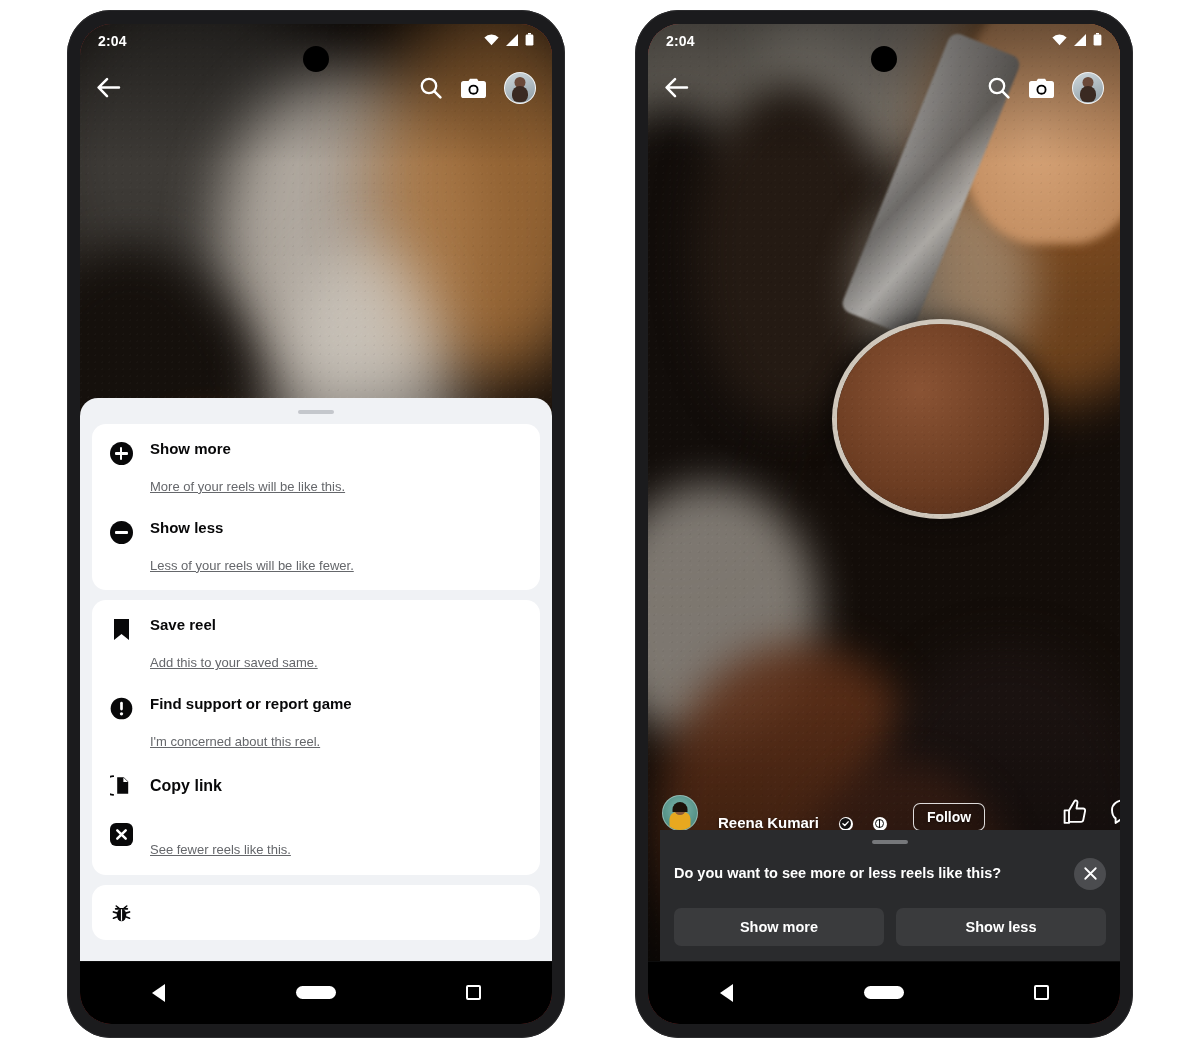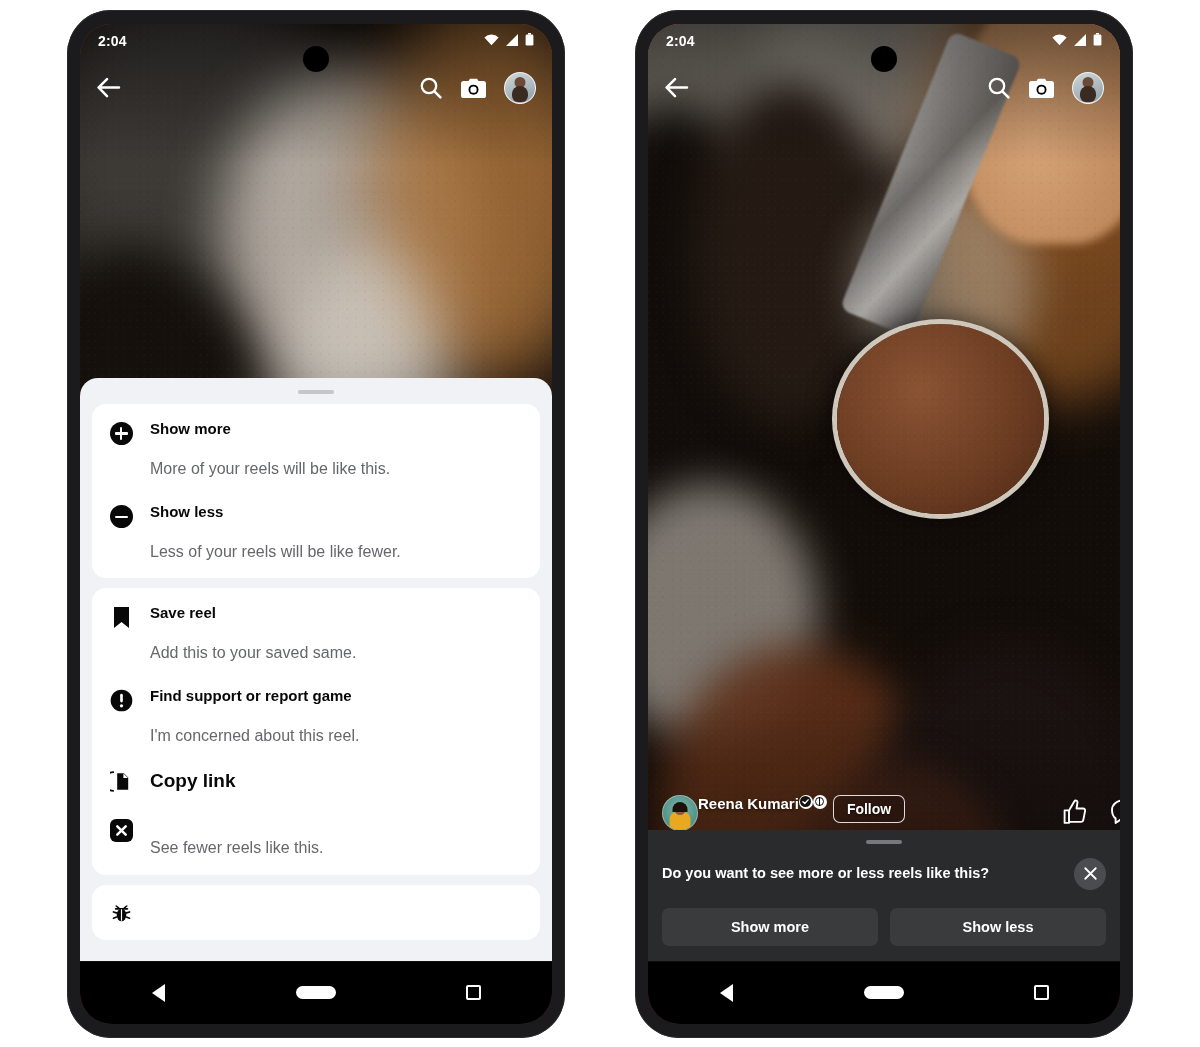--- a/index.html
+++ b/index.html
@@ -85,43 +85,43 @@
 
   
   .sheet{position:absolute;left:0;right:0;bottom:62px;background:#f0f2f5;
          border-radius:18px 18px 0 0;padding:10px 0 12px;z-index:10;}
   .grabber{width:36px;height:4px;border-radius:2px;background:#c4c7cc;margin:2px auto 10px;}
   .card{background:#fff;border-radius:14px;margin:0 12px 10px;padding:4px 0;}
   .row{display:flex;align-items:flex-start;gap:16px;padding:12px 16px;cursor:pointer;}
   .row .ico{flex:0 0 26px;width:26px;display:flex;align-items:center;justify-content:center;padding-top:2px;}
   .row .txt{flex:1;min-width:0;}
   .row .title{font-size:15px;font-weight:700;color:#080809;line-height:1.2;}
-  .row .sub{font-size:16px;color:#65676b;line-height:1.32;margin-top:20px;}
+  .row .sub{font-size:13px;color:#65676b;line-height:1.32;margin-top:20px;text-decoration:underline;}
   .row.single{align-items:center;}
-  .row.single .title{font-size:19px;}
+  .row.single .title{font-size:16px;}
   .row.single .ico{padding-top:0;}
 
   
   .circ{width:23px;height:23px;border-radius:50%;background:#080809;position:relative;}
   .circ .bar{position:absolute;background:#fff;border-radius:1px;}
   .circ .h{left:5px;top:10.5px;width:13px;height:2.6px;}
   .circ .v{top:5px;left:10.2px;width:2.6px;height:13px;}
   .sq{width:23px;height:23px;border-radius:6px;background:#080809;position:relative;}
 
   
   .railtxt{color:#fff;font-size:13px;font-weight:700;text-align:center;margin-top:2px;
            text-shadow:0 1px 3px rgba(0,0,0,.6);}
   .rail{position:absolute;right:10px;bottom:176px;width:52px;z-index:7;display:flex;
         align-items:center;gap:16px;}
   .rail .item{display:flex;flex-direction:column;align-items:center;cursor:pointer;}
   .dots{display:flex;gap:4px;align-items:center;}
   .dots span{width:5px;height:5px;border-radius:50%;background:#fff;display:block;}
 
   .meta{position:absolute;left:14px;right:72px;bottom:152px;z-index:7;}
-  .authorline{display:flex;align-items:flex-start;gap:0;}
+  .authorline{display:flex;align-items:flex-end;gap:20px;}
   .av{width:34px;height:34px;border-radius:50%;overflow:hidden;position:relative;flex:0 0 34px;
       background:radial-gradient(circle at 50% 40%,#7fb7ad,#3f7f74);border:1px solid rgba(255,255,255,.35);}
   .av .body{position:absolute;left:50%;top:48%;transform:translateX(-50%);width:21px;height:22px;
       border-radius:7px 7px 3px 3px;background:#e8a81f;}
   .av .head{position:absolute;left:50%;top:26%;transform:translateX(-50%);width:11px;height:11px;
       border-radius:50%;background:#8a5a3b;}
   .av .hair{position:absolute;left:50%;top:18%;transform:translateX(-50%);width:15px;height:10px;
       border-radius:8px 8px 0 0;background:#1d1209;}
   .aname{color:#fff;font-size:15px;font-weight:700;text-shadow:0 1px 3px rgba(0,0,0,.6);white-space:nowrap;}
   .badge{width:14px;height:14px;border-radius:50%;background:#fff;display:flex;align-items:center;
@@ -138,21 +138,21 @@
              border-radius:999px;padding:6px 14px;max-width:164px;overflow:hidden;position:relative;cursor:pointer;}
   .musicpill .mtext{color:#fff;font-size:13.5px;white-space:nowrap;
         -webkit-mask-image:linear-gradient(90deg,#000 62%,rgba(0,0,0,0) 100%);
         mask-image:linear-gradient(90deg,#000 62%,rgba(0,0,0,0) 100%);}
   .sparkrow{display:flex;align-items:center;gap:7px;overflow:hidden;}
   .sparkrow .stext{color:#fff;font-size:13.5px;white-space:nowrap;text-shadow:0 1px 3px rgba(0,0,0,.7);
         -webkit-mask-image:linear-gradient(90deg,rgba(0,0,0,0) 0%,#000 22%);
         mask-image:linear-gradient(90deg,rgba(0,0,0,0) 0%,#000 22%);}
 
   
-  .prompt{position:absolute;left:0;right:0;bottom:62px;background:#2a2b2d;z-index:10;padding:8px 14px 16px;
+  .prompt{position:absolute;left:12px;right:0;bottom:62px;background:#2a2b2d;z-index:10;padding:8px 14px 16px;
           box-sizing:border-box;}
   .prompt .grab{width:36px;height:4px;border-radius:2px;background:#76787b;margin:2px auto 14px;}
   .prompt .qrow{display:flex;align-items:center;justify-content:space-between;gap:12px;}
   .qtext{color:#fff;font-size:14.5px;font-weight:700;line-height:1.3;}
   .closebtn{flex:0 0 32px;width:32px;height:32px;border-radius:50%;background:#4b4c4f;display:flex;
             align-items:center;justify-content:center;cursor:pointer;}
   .btnrow{display:flex;gap:12px;margin-top:18px;}
   .ghostbtn{flex:1;background:#3a3b3d;border-radius:7px;color:#fff;font-size:14.5px;font-weight:700;
             text-align:center;padding:11px 0;cursor:pointer;}
 

